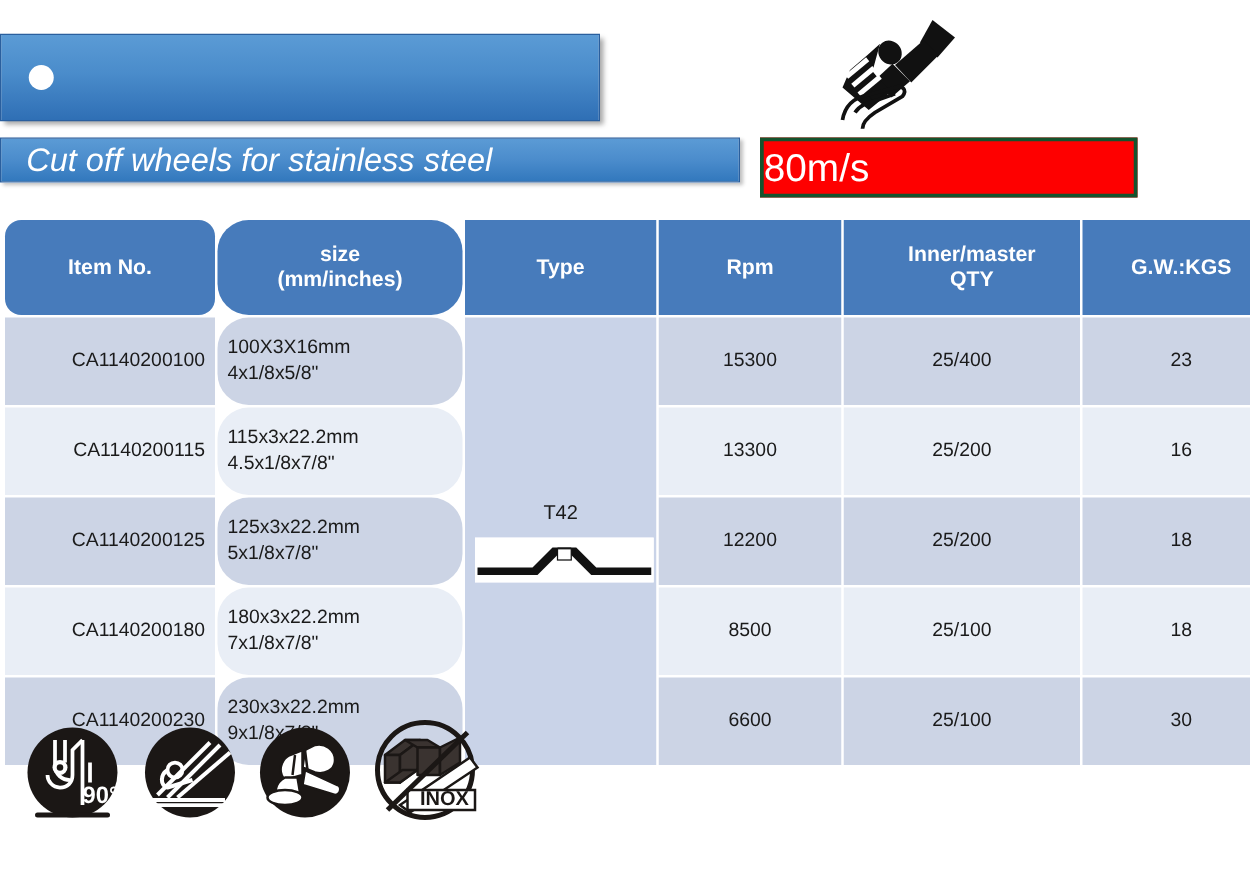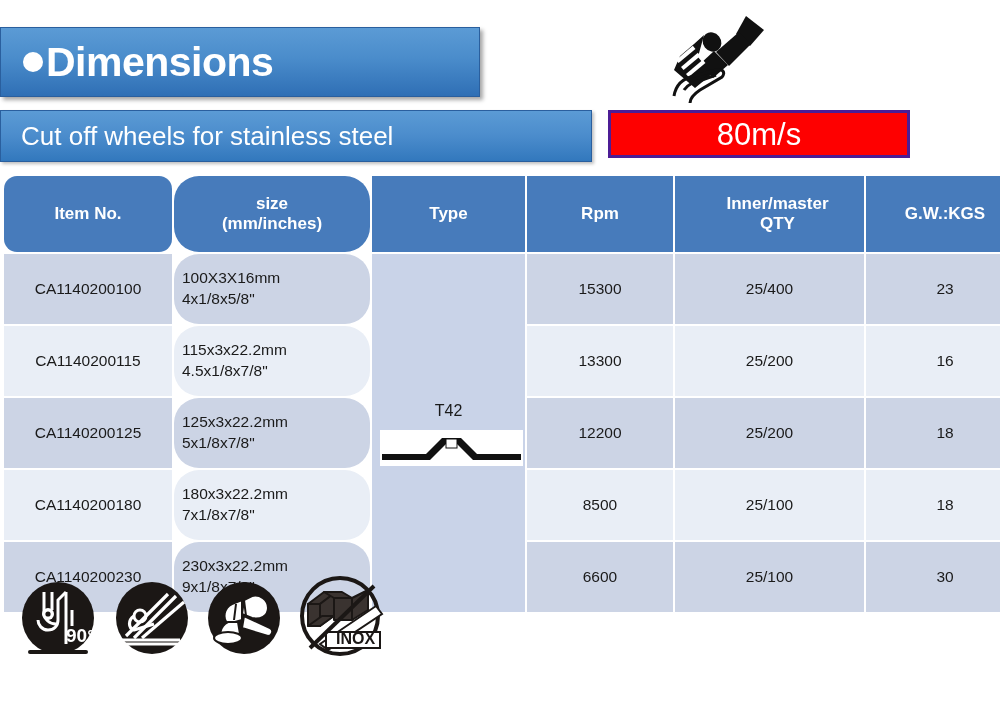--- a/index.html
+++ b/index.html
@@ -46,48 +46,48 @@
     letter-spacing: -0.5px;
     line-height: 1;
   }
 
   
   .subtitle-bar {
     position: absolute;
     left: 0;
     top: 110px;
     width: 592px;
-    height: 52px;
+    height: 36px;
     background: linear-gradient(to bottom, #5b9bd5 0%, #4b8ccc 50%, #3278bd 100%);
     border: 1px solid #2a5f9e;
     box-shadow: 2px 2px 3px rgba(0,0,0,0.25);
     display: flex;
     align-items: center;
     box-sizing: border-box;
+    font-style: italic;
   }
   .subtitle-text {
     color: #ffffff;
     font-size: 26px;
     margin-left: 20px;
     line-height: 1;
   }
 
   
   .speed-badge {
     position: absolute;
     left: 608px;
     top: 110px;
     width: 302px;
     height: 48px;
     background: #fe0000;
-    border: 3px solid #4c1d95;
+    border: 3px solid #14532d;
     box-sizing: border-box;
     display: flex;
     align-items: center;
-    justify-content: center;
   }
   .speed-text {
     color: #ffffff;
     font-size: 31px;
     line-height: 1;
   }
 
   
   .grinder-art {
     position: absolute;
@@ -122,21 +122,21 @@
     font-size: 15.5px;
     font-weight: normal;
     height: 62px;
     padding: 4px 8px;
     vertical-align: middle;
     line-height: 1.35;
   }
   .row-a td { background: #ccd4e5; }
   .row-b td { background: #e9eef6; }
 
-  .col-item { width: 160px; text-align: center; padding-left: 12px; }
+  .col-item { width: 160px; text-align: right; padding-left: 12px; }
   .col-size { width: 188px; text-align: left; padding-left: 16px; border-radius: 25px; }
   .col-type { width: 145px; text-align: center; }
   .col-rpm  { width: 138px; text-align: center; margin-top: 28px; }
   .col-qty  { width: 165px; text-align: center; }
   .col-gw   { width: 150px; text-align: center; }
 
   th.col-item { text-align: center; padding-left: 4px; border-radius: 13px; }
   th.col-size { text-align: center; padding-left: 4px; }
   th.col-qty  { text-align: center; padding-left: 20px; }
 
@@ -165,21 +165,20 @@
     display: flex;
     align-items: flex-end;
   }
   .feature-icon { display: block; }
 </style>
 </head>
 <body>
 
 <div class="title-bar">
   <span class="title-bullet"></span>
-  <span class="title-text">Dimensions</span>
 </div>
 
 <div class="subtitle-bar">
   <span class="subtitle-text">Cut off wheels for stainless steel</span>
 </div>
 
 <div class="speed-badge">
   <span class="speed-text">80m/s</span>
 </div>
 

